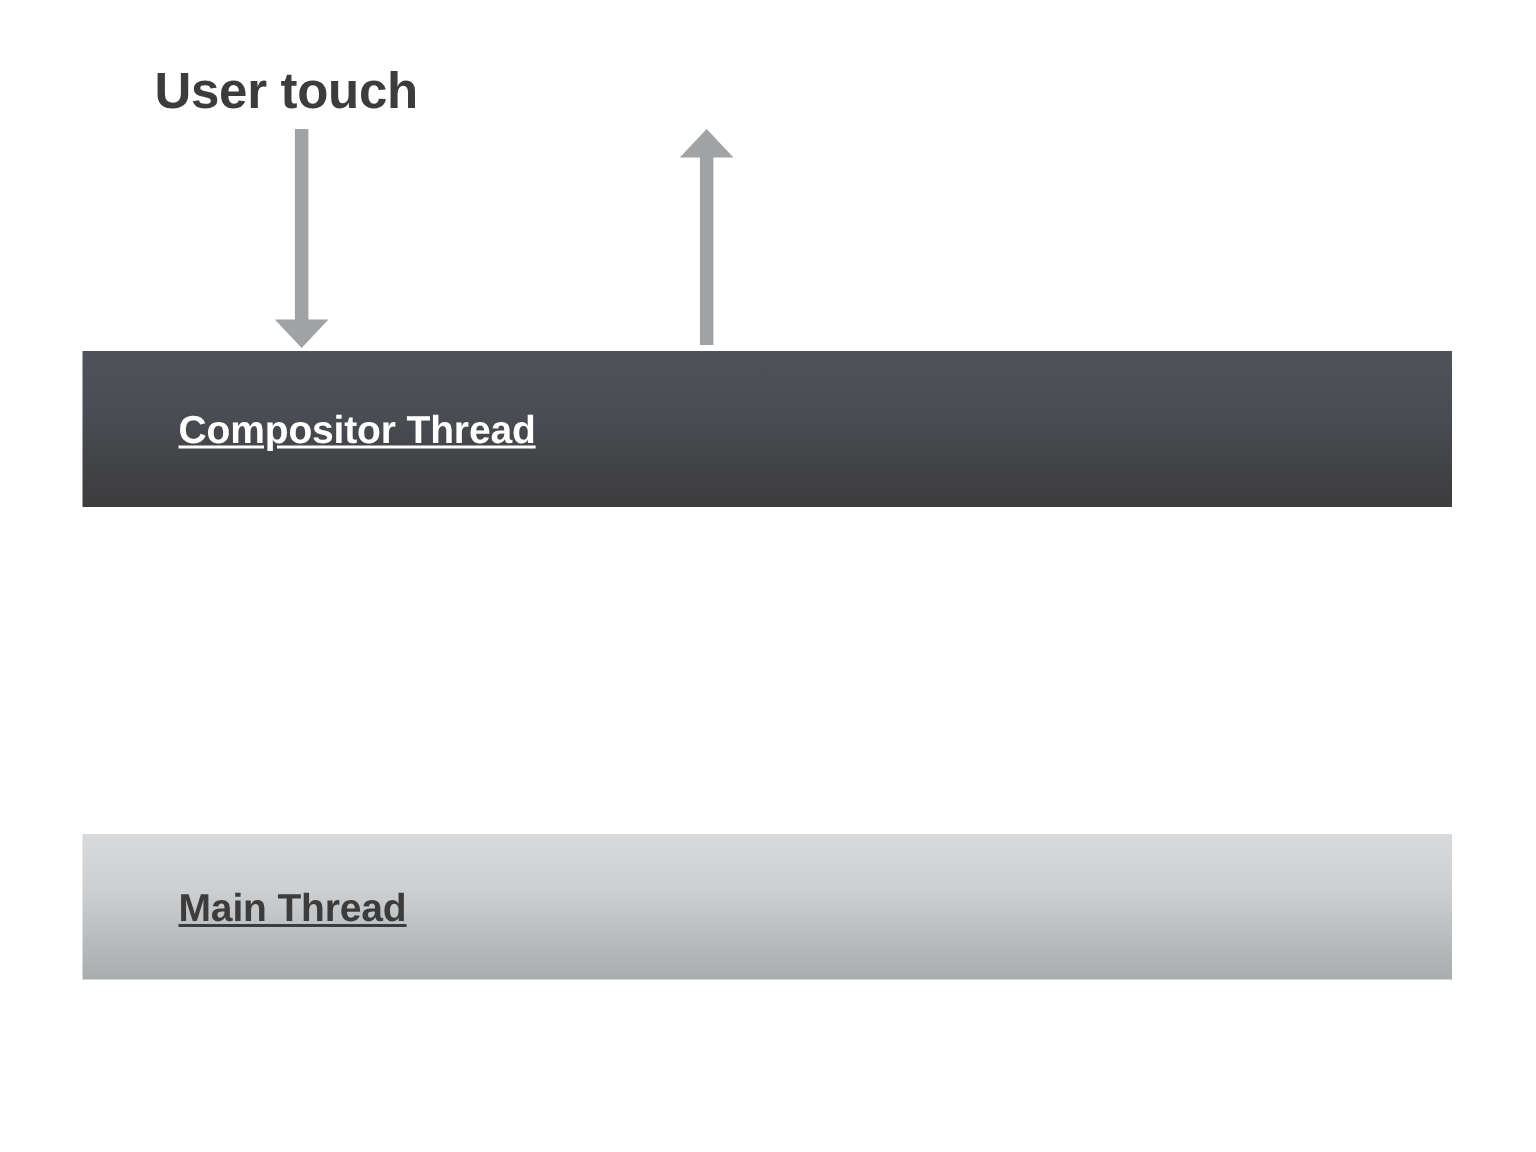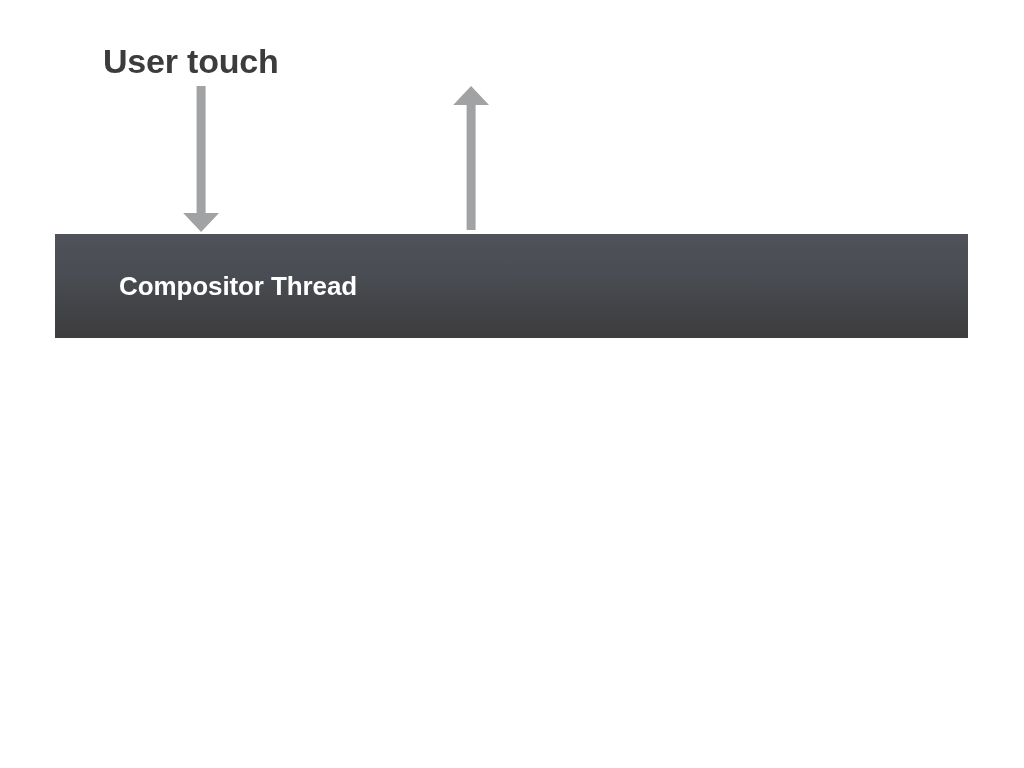--- a/index.html
+++ b/index.html
@@ -70,20 +70,21 @@
     display: flex;
     align-items: center;
   }
   .thread-bar-label {
     margin-left: 64px;
     font-weight: bold;
     font-size: 26px;
     line-height: 26px;
     letter-spacing: -0.1px;
     white-space: nowrap;
+    text-decoration: underline;
   }
 
   #compositor-thread-bar {
     top: 234px;
     height: 104px;
     background: linear-gradient(to bottom, #4f5259 0%, #494c52 42%, #424346 72%, #3d3d3e 100%);
   }
   #compositor-thread-bar .thread-bar-label {
     color: #ffffff;
   }
@@ -110,14 +111,17 @@
   </svg>
 
   <svg class="arrow-svg" id="arrow-up-commit-gpu" viewBox="0 0 44 150">
     <path d="M 22.1 2 L 40 21 L 26.6 21 L 26.6 146 L 17.6 146 L 17.6 21 L 4.2 21 Z" fill="#a0a2a4"></path>
   </svg>
 
   <div class="thread-bar" id="compositor-thread-bar">
     <span class="thread-bar-label">Compositor Thread</span>
   </div>
 
+  <div class="thread-bar" id="main-thread-bar">
+    <span class="thread-bar-label">Main Thread</span>
+  </div>
 
 </div>
 
 </body></html>

